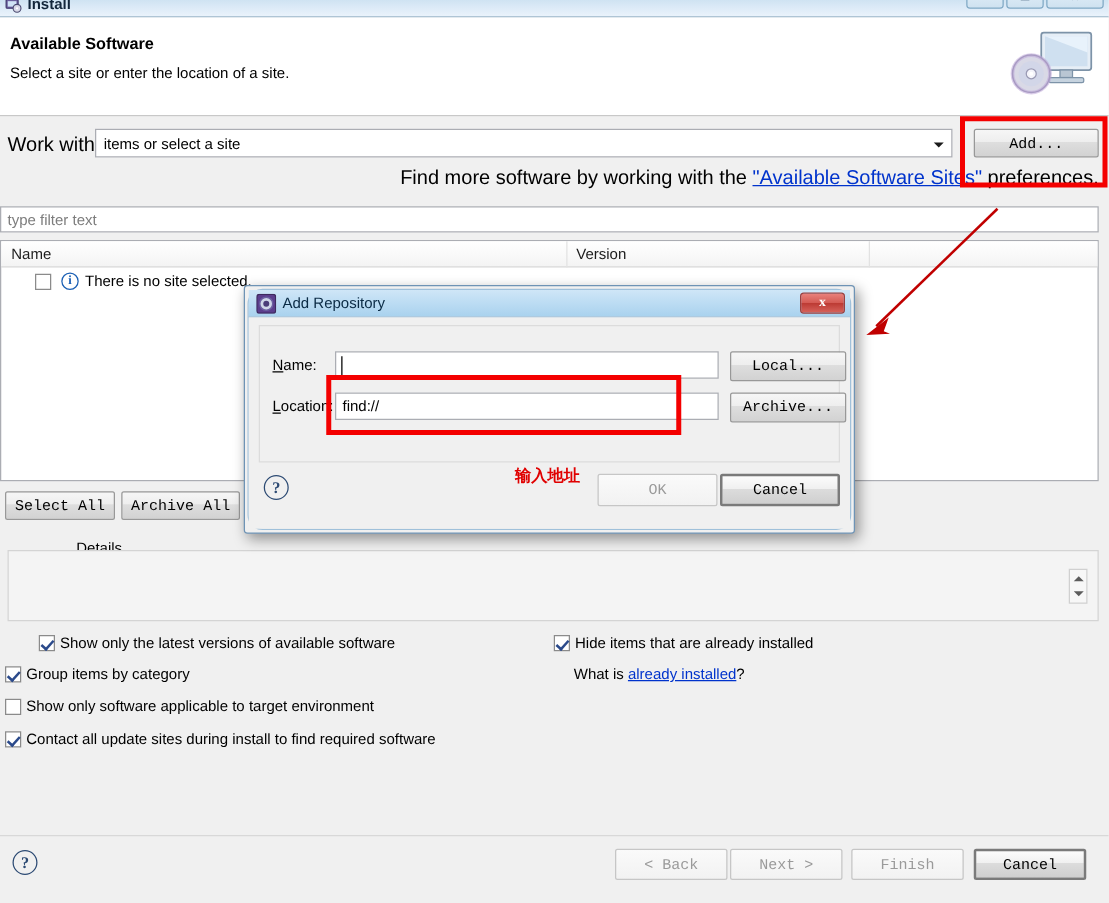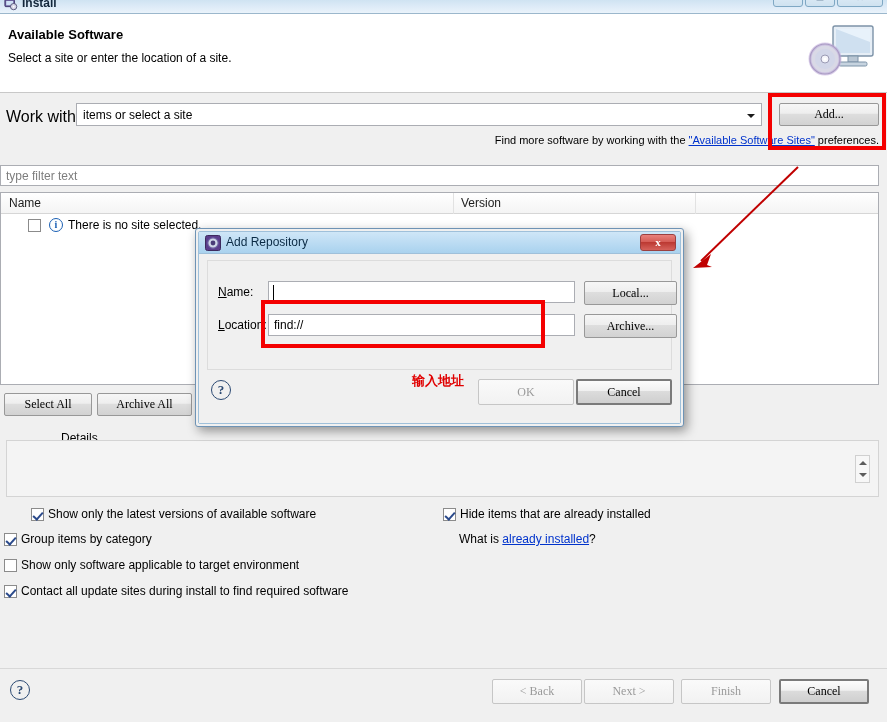--- a/index.html
+++ b/index.html
@@ -65,31 +65,31 @@
     position: absolute; left: 6px; top: 4px; font-size: 12px; color: #000;
   }
   .combo .arrow {
     position: absolute; right: 6px; top: 10px; width: 0; height: 0;
     border-left: 4px solid transparent; border-right: 4px solid transparent;
     border-top: 4px solid #1b1b1b;
   }
   .btn {
     border: 1px solid #989898; border-radius: 2px;
     background: linear-gradient(to bottom, #f6f6f6 0%, #eeeeee 45%, #dedede 46%, #d2d2d2 100%);
-    font-family: Liberation Serif, serif; font-size: 12px; color: #000;
+    font-family: Liberation Mono, monospace; font-size: 12px; color: #000;
     display: flex; align-items: center; justify-content: center;
     cursor: default; padding: 0;
   }
   .btn.disabled { color: #9a9a9a; background: linear-gradient(to bottom,#fafafa,#f2f2f2); border-color:#c6c6c6; }
   .btn.default { border: 2px solid #7a7a7a;
     background: linear-gradient(to bottom, #fcfcfc 0%, #f0f0f0 45%, #dcdcdc 46%, #cfcfcf 100%); }
   .add-btn { position: absolute; left: 779px; top: 103px; width: 100px; height: 23px; }
 
   .findtext {
-    position: absolute; right: 8px; top: 134px; font-size: 11px; white-space: nowrap;
+    position: absolute; right: 8px; top: 134px; font-size: 16px; white-space: nowrap;
   }
   .link { color: #0033cc; text-decoration: underline; cursor: pointer; }
 
   
   .filter {
     position: absolute; left: 0px; top: 165px; width: 879px; height: 21px;
     background: #fff; border: 1px solid #abadb3;
   }
   .filter .ph { position: absolute; left: 5px; top: 3px; font-size: 12px; color: #7d7d7d; }
 
@@ -168,21 +168,21 @@
   
   .dialog {
     position: absolute; left: 195px; top: 228px; width: 489px; height: 199px;
     background: #f0f0f0;
     border: 1px solid #6e93b5;
     border-radius: 3px;
     box-shadow: 3px 4px 11px rgba(0,0,0,0.40);
   }
   .dlg-frame {
     position: absolute; left: 2px; top: 2px; right: 2px; bottom: 2px;
-    border: 1px solid #9fc0da; border-radius: 2px; background: #f0f0f0;
+    border: 1px solid #9fc0da; border-radius: 12px; background: #f0f0f0;
   }
   .dlg-title {
     position: absolute; left: 0; top: 0; right: 0; height: 22px;
     background: linear-gradient(to bottom, #cfe6f7 0%, #bcdcf3 50%, #a9d2ee 100%);
     border-bottom: 1px solid #9fc0da;
   }
   .dlg-title-ic { position: absolute; left: 6px; top: 3px; width: 16px; height: 16px; }
   .dlg-title-text {
     position: absolute; left: 27px; top: 3px; font-size: 12px; color: #0a2a44;
   }

